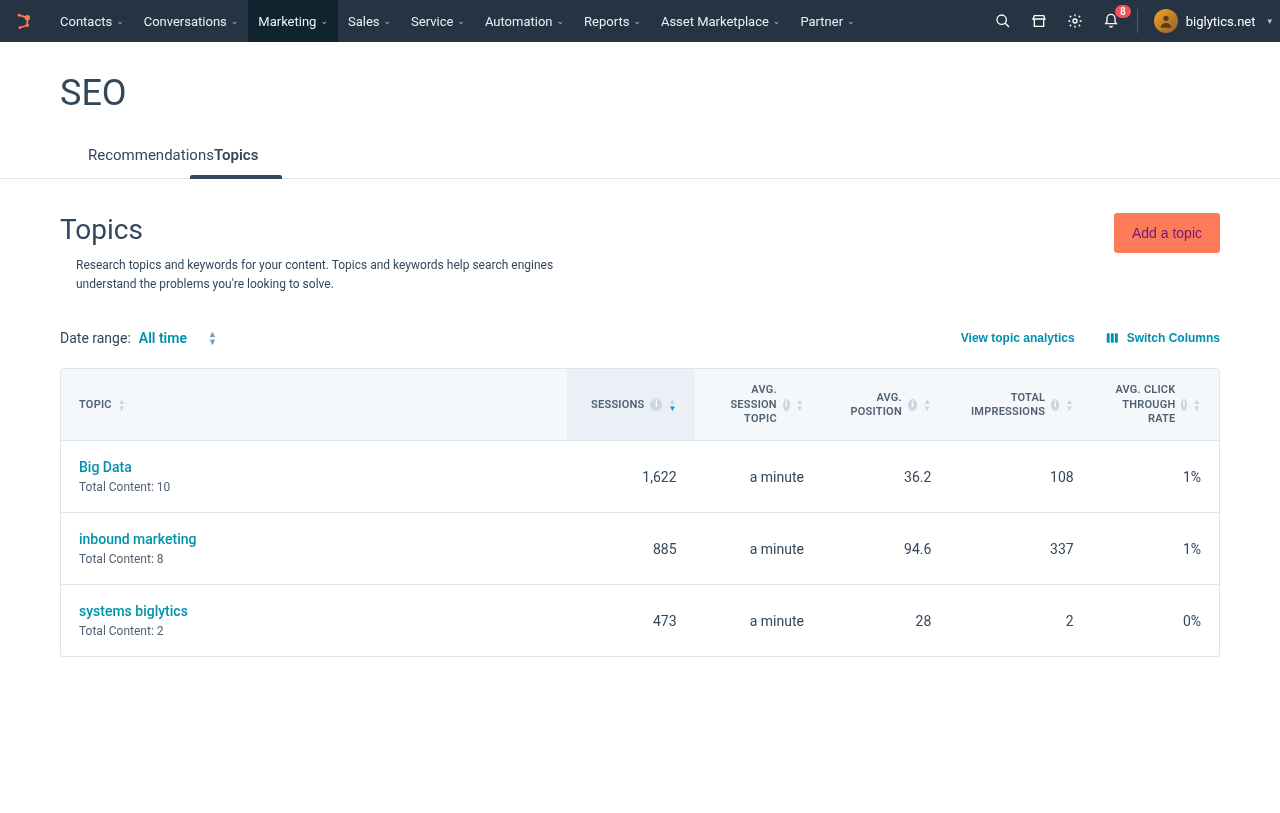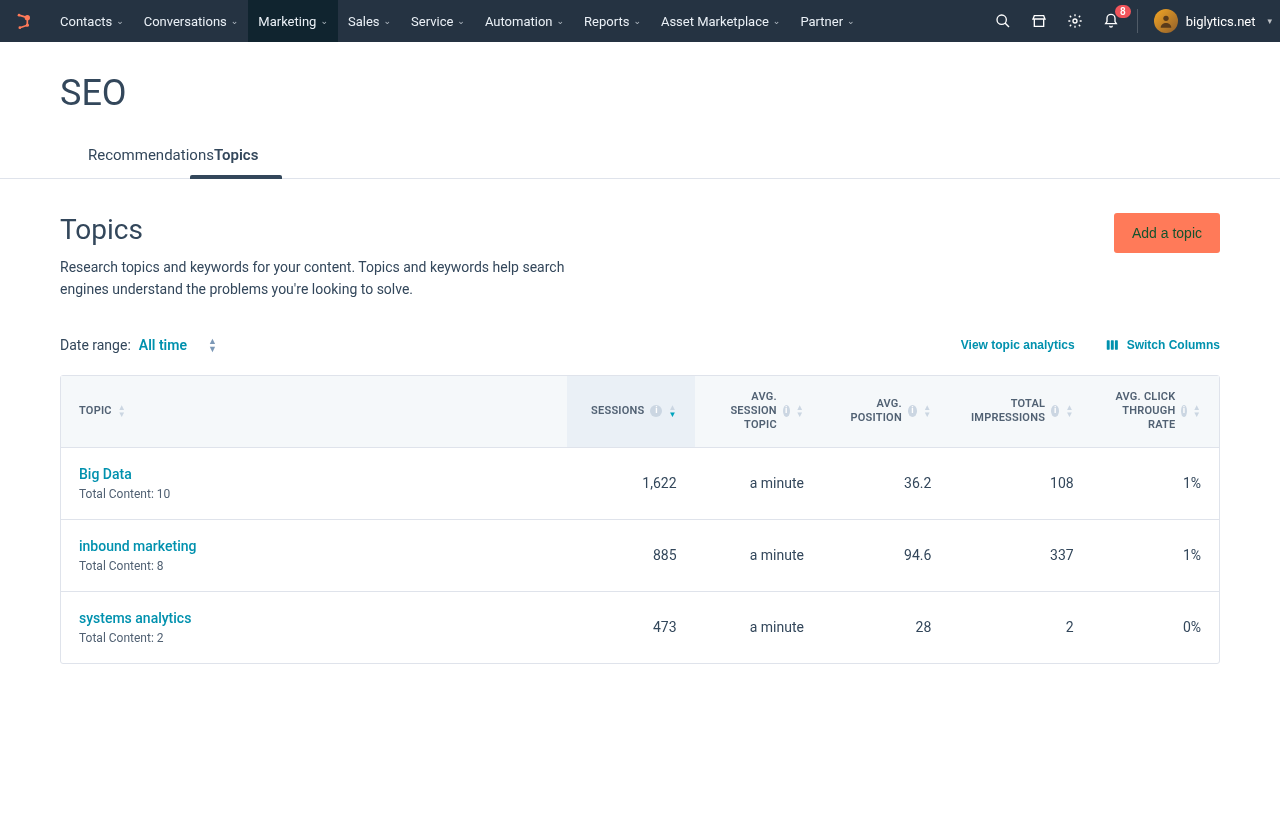--- a/index.html
+++ b/index.html
@@ -24,22 +24,22 @@
 
 .tabs-row { border-bottom:1px solid #dfe3eb; margin-top:22px; }
 .tabs-inner { display:flex; padding:0 88px; }
 .tab { padding:10px 0 14px 0; font-size:15px; color:#33475b; cursor:pointer; position:relative; }
 .tab.active { font-weight:600; }
 .tab.active::after { content:''; position:absolute; left:-24px; right:-24px; bottom:-1px; height:4px; background:#33475b; border-radius:2px 2px 0 0; }
 
 .section { padding: 22px 60px 0 60px; }
 .section-head { display:flex; align-items:flex-start; justify-content:space-between; gap:24px; }
 .section-title { font-size:28px; font-weight:400; color:#33475b; margin-bottom:10px; }
-.section-desc { font-size:14px; line-height:1.6; color:#33475b; max-width:520px; }
-.btn-primary { background:#ff7a59; color:#14532d; border:none; padding:12px 18px; border-radius:3px; font-size:14px; font-weight:500; cursor:pointer; }
+.section-desc { font-size:12px; line-height:1.6; color:#33475b; max-width:520px;margin-left:16px; }
+.btn-primary { background:#ff7a59; color:#701a75; border:none; padding:12px 18px; border-radius:3px; font-size:14px; font-weight:500; cursor:pointer; }
 
 .toolbar { display:flex; align-items:center; justify-content:space-between; margin-top:36px; font-size:14px; }
 .daterange { display:flex; align-items:center; gap:8px;justify-content:flex-end; }
 .dr-label { color:#33475b; }
 .dr-select { color:#0091ae; font-weight:600; cursor:pointer; display:flex; align-items:center; gap:21px; }
 .toolbar-right { display:flex; align-items:center; gap:30px; }
 .link-btn { color:#0091ae; font-weight:600; font-size:12px; cursor:pointer; background:none; border:none; display:flex; align-items:center; gap:8px;text-align:center; }
 
 .table-wrap { margin-top:22px; border:1px solid #dfe3eb; border-radius:3px; }
 table { width:100%; border-collapse:collapse; }
@@ -277,21 +277,21 @@
           </tr>
           <tr>
             <td><span class="topic-link">inbound marketing</span><br><span class="content-sub">Total Content: 8</span></td>
             <td>885</td>
             <td>a minute</td>
             <td>94.6</td>
             <td>337</td>
             <td>1%</td>
           </tr>
           <tr>
-            <td><span class="topic-link">systems analytics</span><br><span class="content-sub">Total Content: 2</span></td>
+            <td><span class="topic-link">systems biglytics</span><br><span class="content-sub">Total Content: 2</span></td>
             <td>473</td>
             <td>a minute</td>
             <td>28</td>
             <td>2</td>
             <td>0%</td>
           </tr>
         </tbody>
     </table>
   </div>
 </div>

